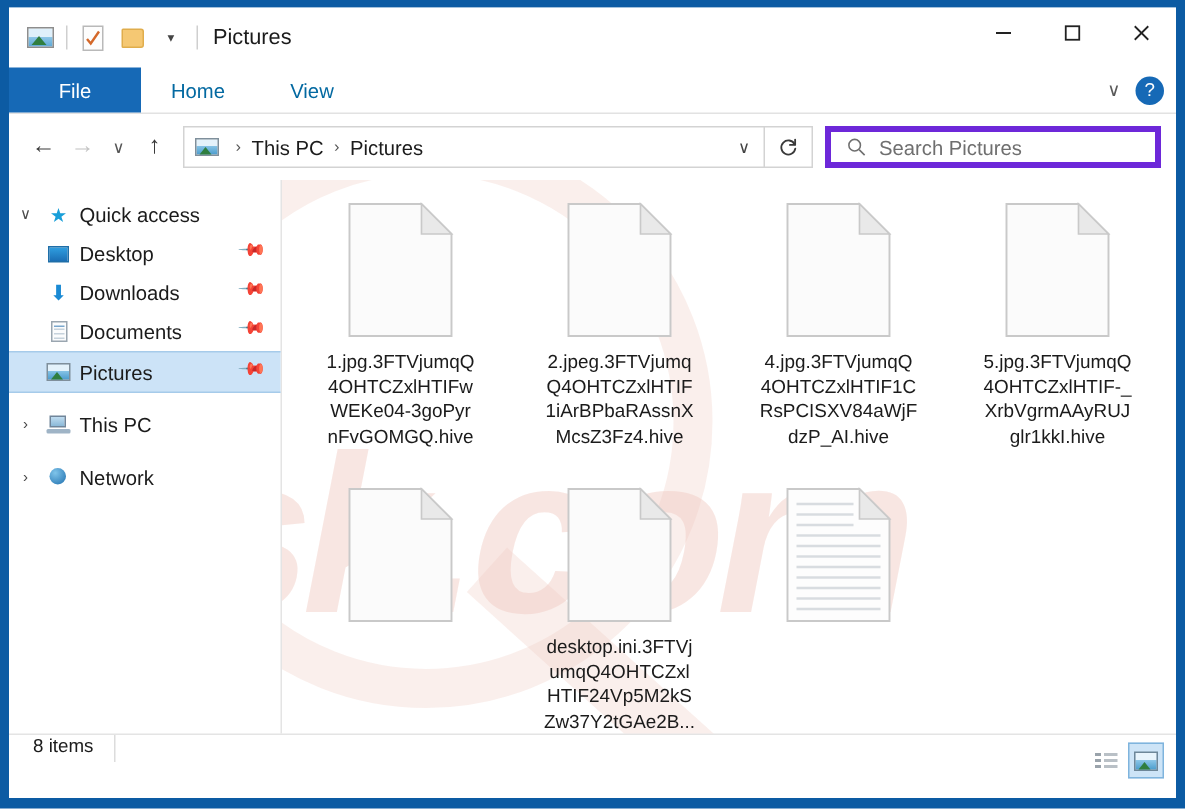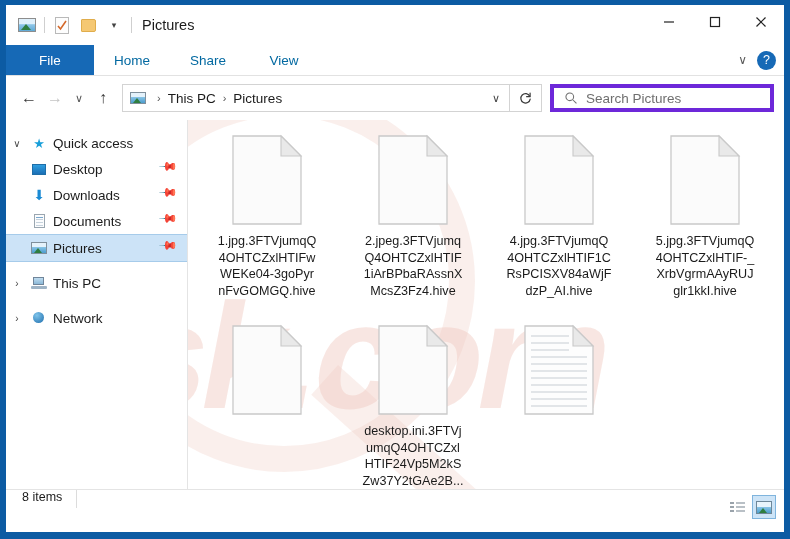--- a/index.html
+++ b/index.html
@@ -566,21 +566,20 @@
             <line x1="1.5" y1="1.5" x2="10.5" y2="10.5" stroke="#222" stroke-width="1.2"></line>
             <line x1="10.5" y1="1.5" x2="1.5" y2="10.5" stroke="#222" stroke-width="1.2"></line>
           </svg>
       </div>
     </div>
   </div>
 
   <div id="ribbon">
     <div class="tab file">File</div>
     <div class="tab">Home</div>
-    <div class="tab">Share</div>
     <div class="tab">View</div>
     <div id="ribbon-right">
       <span class="ribbon-caret">∨</span>
       <span class="help-btn">?</span>
     </div>
   </div>
 
   <div id="addressrow">
     <div class="navbtn">←</div>
     <div class="navbtn disabled">→</div>

